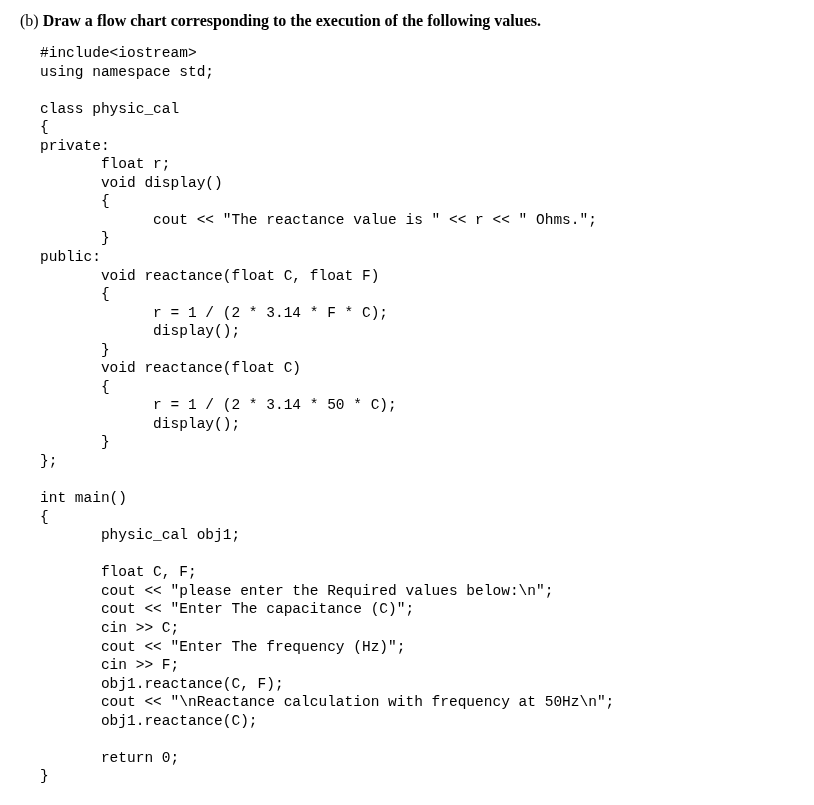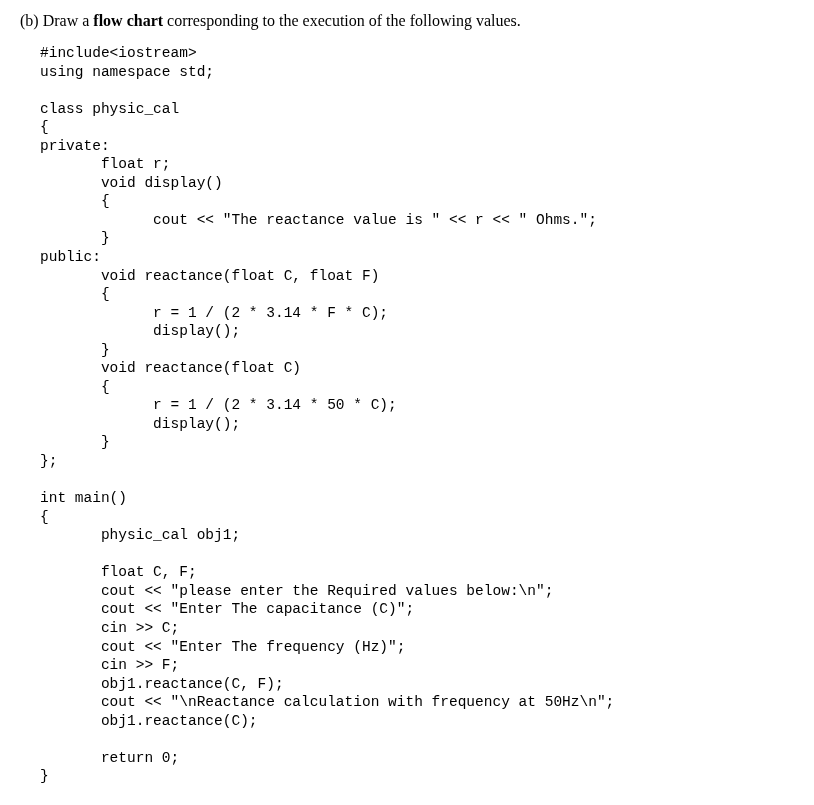--- a/index.html
+++ b/index.html
@@ -19,21 +19,21 @@
       color: #000000;
       margin-bottom: 4px;
     }
     .question-line .label {
       font-weight: normal;
     }
     .question-line .bold {
       font-weight: bold;
     }
     .question-line .regular {
-      font-weight: normal;
+      font-weight: bold;
     }
     .code-block {
       font-family: "Courier New", Courier, monospace;
       font-size: 14.5px;
       line-height: 1.28;
       white-space: pre;
       color: #000000;
       margin-left: 20px;
       margin-top: 14px;
     }

